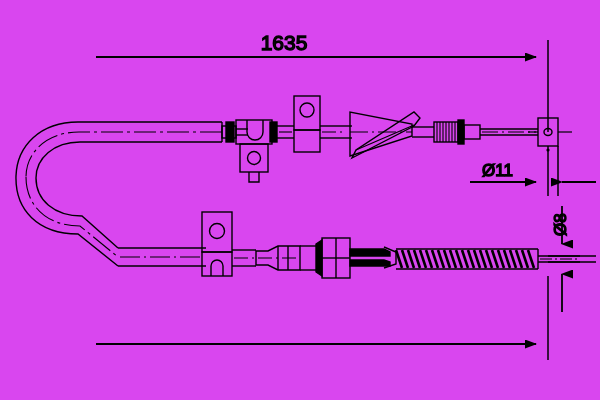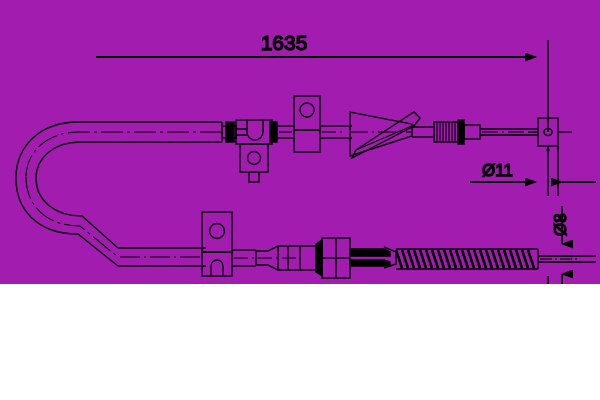--- a/index.html
+++ b/index.html
@@ -7,22 +7,22 @@
     margin: 0;
     padding: 0;
     background: #ffffff;
   }
   body {
     font-family: "Liberation Sans", sans-serif;
   }
   #drawing-root {
     position: relative;
     width: 600px;
-    height: 284px;
-    background: #a21caf;
+    height: 400px;
+    background: #d946ef;
     overflow: hidden;
   }
   #drawing-svg {
     display: block;
     width: 600px;
     height: 400px;
   }
   .dim-text {
     font-family: "Liberation Sans", sans-serif;
     font-size: 21px;

